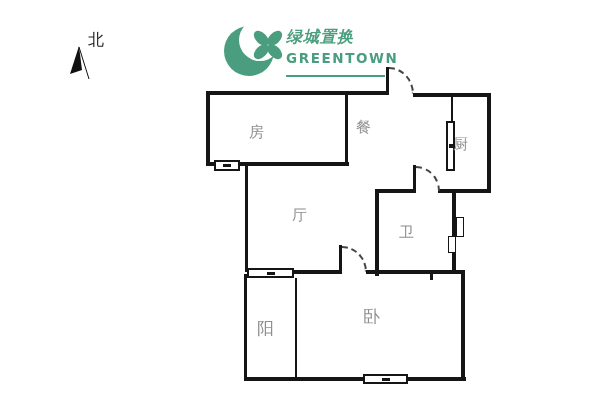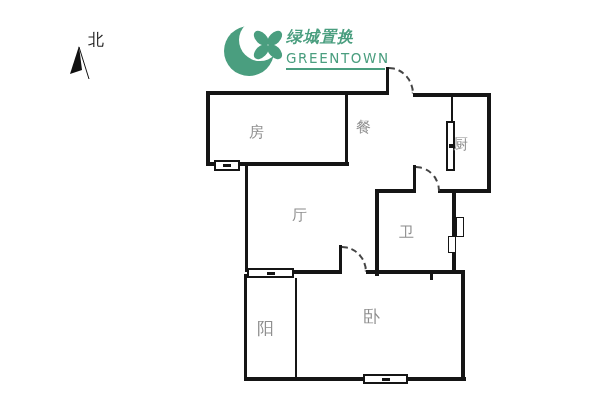--- a/index.html
+++ b/index.html
@@ -5,22 +5,22 @@
   html,body{margin:0;padding:0;background:#fff;}
   #canvas{
     position:relative;width:600px;height:404px;background:#ffffff;overflow:hidden;
     font-family:"DejaVu Sans","Liberation Sans",sans-serif;
   }
   
   #logo{position:absolute;left:222px;top:18px;width:170px;height:62px;}
   #logo-mark{position:absolute;left:0;top:2px;}
   #logo-text{position:absolute;left:64px;top:6px;width:100px;}
   #logo-cn{color:#4a9e7f;font-size:16px;font-weight:700;letter-spacing:1px;line-height:26px;white-space:nowrap;font-style:italic;}
-  #logo-en{color:#4a9e7f;font-size:13.5px;font-weight:400;letter-spacing:1.6px;line-height:16px;
-           border-bottom:2px solid #4a9e7f;padding-bottom:2px;width:99px;text-align:center;}
+  #logo-en{color:#4a9e7f;font-size:13.5px;font-weight:700;letter-spacing:1.6px;line-height:16px;
+           border-bottom:2px solid #4a9e7f;padding-bottom:9px;width:99px;text-align:center;}
   
   #compass{position:absolute;left:66px;top:28px;width:52px;height:58px;}
   #north-label{position:absolute;left:22px;top:2px;font-size:16px;color:#222;}
   #north-arrow{position:absolute;left:0;top:16px;}
   
   .wall{position:absolute;background:#151515;}
   .leaf{position:absolute;background:#151515;}
   .arc{position:absolute;border-top:2px dashed #444;border-right:2px dashed #444;
        border-top-right-radius:100% 100%;box-sizing:border-box;}
   .window{position:absolute;background:#fff;border:2px solid #151515;box-sizing:border-box;}

